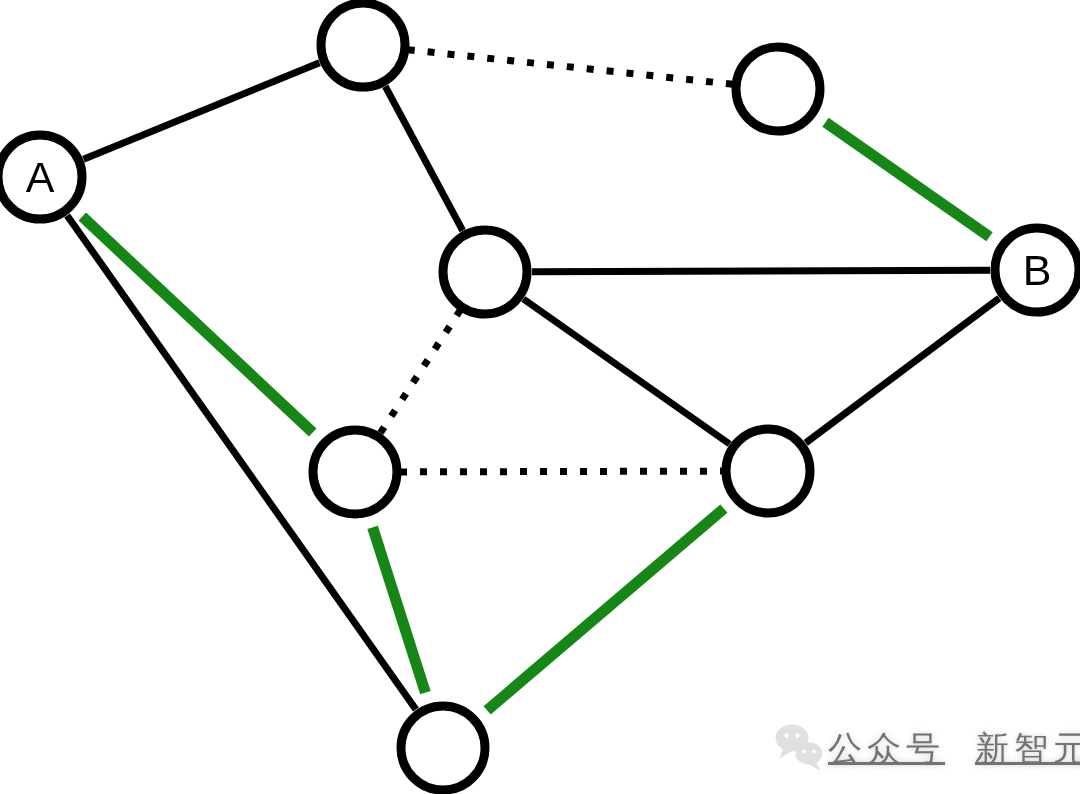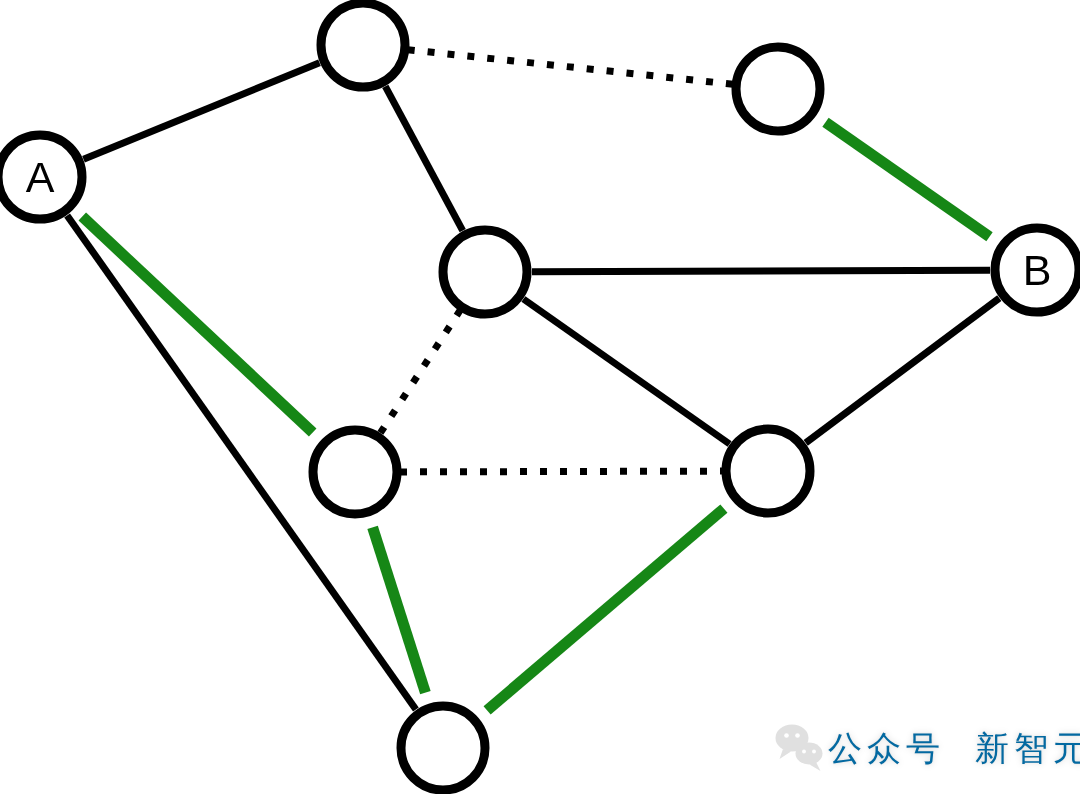--- a/index.html
+++ b/index.html
@@ -39,23 +39,24 @@
     user-select: none;
   }
   #watermark .wm-icon {
     width: 56px;
     height: 56px;
     flex: 0 0 auto;
   }
   .wm-text {
     font-size: 34px;
     letter-spacing: 5px;
-    color: #0369a1;
+    color: #737373;
     text-shadow: 0 0 7px #d4d4d4, 0 0 2px #e2e2e2;
     white-space: nowrap;
+    text-decoration: underline;
   }
   .wm-text.brand {
     margin-left: 30px;
   }
 </style>
 </head>
 <body>
 
 <div id="stage">
 

